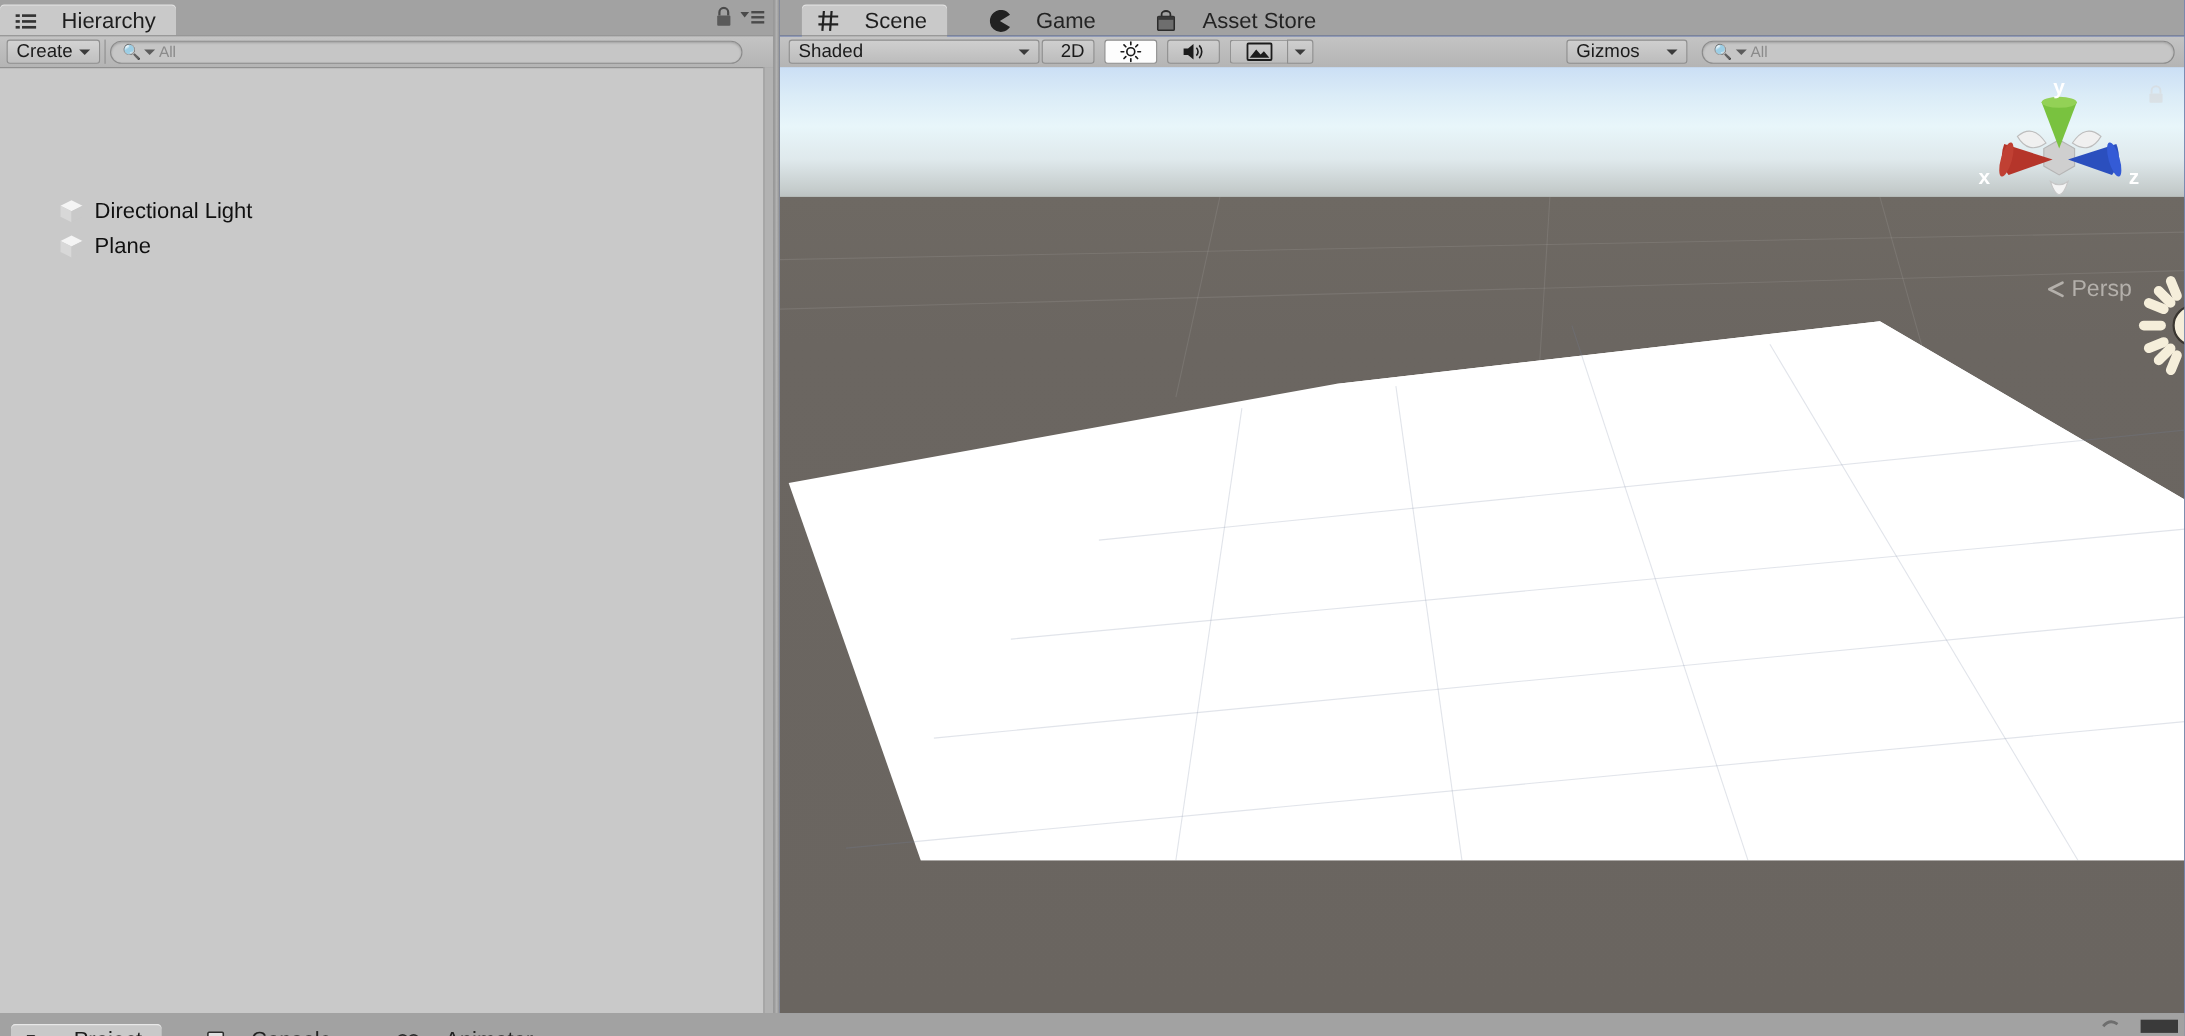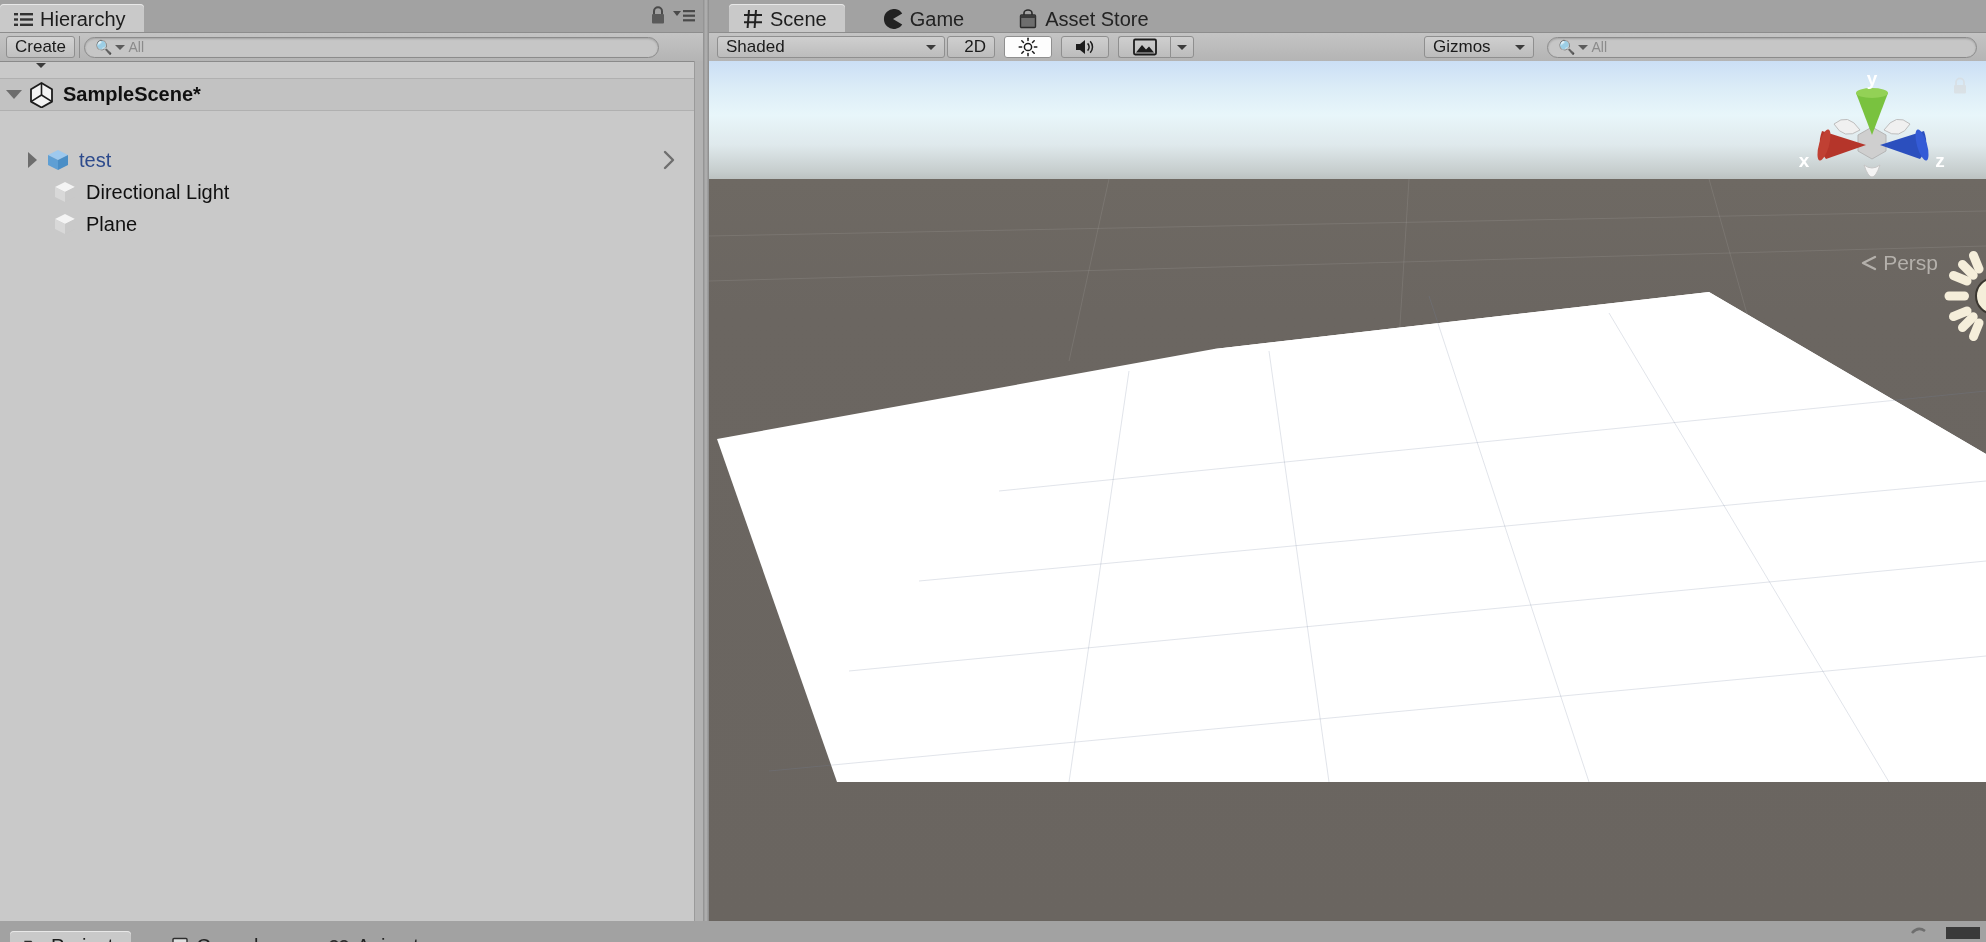--- a/index.html
+++ b/index.html
@@ -23,21 +23,21 @@
     position: absolute;
     height: 32px;
     background: #a2a2a2;
     display: flex;
     align-items: flex-end;
   }
   .tab {
     height: 30px;
     display: flex;
     align-items: center;
-    gap: 7px;
+    gap: 23px;
     padding: 0 18px 0 14px;
     font-size: 20px;
     color: #1d1d1d;
     border-radius: 4px 4px 0 0;
     position: relative;
     top: 2px;
   }
   .tab.active {
     background: #c9c9c9;
     box-shadow: inset 0 1px 0 #e8e8e8;
@@ -255,61 +255,34 @@
             <path d="M0 3 L8 3 L4 8 Z" fill="#4a4a4a"></path>
             <rect x="10" y="2" width="12" height="2.2" fill="#4a4a4a"></rect>
             <rect x="10" y="6.6" width="12" height="2.2" fill="#4a4a4a"></rect>
             <rect x="10" y="11.2" width="12" height="2.2" fill="#4a4a4a"></rect>
           </svg>
         </span>
       </div>
     </div>
 
     <div class="toolbar" id="hierarchy-toolbar">
-      <div class="btn" style="margin-left:6px;flex-direction:column;">
+      <div class="btn" style="margin-left:6px;">
         <span>Create</span>
         <span class="caret"></span>
       </div>
       <div class="sep"></div>
       <div class="searchbox" style="width:575px;">
         <span class="sicon">🔍</span>
         <span class="caret" style="border-top-color:#5c5c5c"></span>
         <span class="sph">All</span>
       </div>
     </div>
 
-    <div class="h-scene-row">
-      <span style="margin-left:6px" class="tri-down"></span>
-      <span style="margin-left:6px">
-        <svg class="icon-svg" width="27" height="27" viewBox="0 0 27 27">
-          <path d="M13.5 2 L24 8.2 V20.6 L13.5 26.5 L3 20.6 V8.2 Z" fill="#f2f2f2" stroke="#1c1c1c" stroke-width="1.8" stroke-linejoin="round"></path>
-          <path d="M13.5 2 L13.5 14 L3 20.6" fill="none" stroke="#1c1c1c" stroke-width="1.6"></path>
-          <path d="M13.5 14 L24 20.6" fill="none" stroke="#1c1c1c" stroke-width="1.6"></path>
-        </svg>
-      </span>
-      <span class="h-label bold" style="margin-left:8px">SampleScene*</span>
-    </div>
-
-
-    <div class="h-row" style="top:144px">
-      <span style="margin-left:28px" class="tri-right"></span>
-      <span style="margin-left:8px">
-        <svg class="icon-svg" width="26" height="26" viewBox="0 0 26 26">
-          <path d="M13 3 L23 8 L13 13 L3 8 Z" fill="#9ec9ee"></path>
-          <path d="M3 8 L13 13 V23 L3 18 Z" fill="#5f9fd4"></path>
-          <path d="M23 8 L13 13 V23 L23 18 Z" fill="#4a8ec6"></path>
-        </svg>
-      </span>
-      <span class="h-label prefab" style="margin-left:8px">test</span>
-      <span style="position:absolute;right:26px;">
-        <svg class="icon-svg" width="16" height="22" viewBox="0 0 16 22">
-          <path d="M4 3 L12 11 L4 19" fill="none" stroke="#6e6e6e" stroke-width="2.4" stroke-linecap="round" stroke-linejoin="round"></path>
-        </svg>
-      </span>
-    </div>
+
+
 
     <div class="h-row" style="top:208px">
       <span style="margin-left:52px">
         <svg class="icon-svg" width="26" height="26" viewBox="0 0 26 26">
           <path d="M13 3 L23 8 L13 13 L3 8 Z" fill="#f4f4f4"></path>
           <path d="M3 8 L13 13 V23 L3 18 Z" fill="#d8d8d8"></path>
           <path d="M23 8 L13 13 V23 L23 18 Z" fill="#c9c9c9"></path>
         </svg>
       </span>
       <span class="h-label" style="margin-left:8px">Plane</span>

